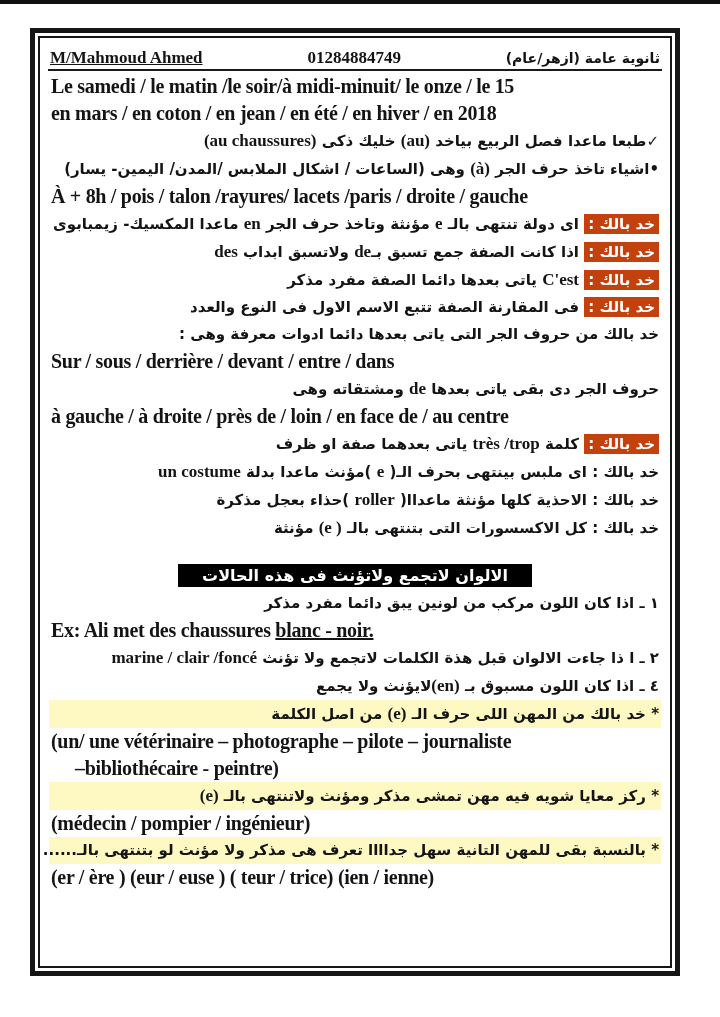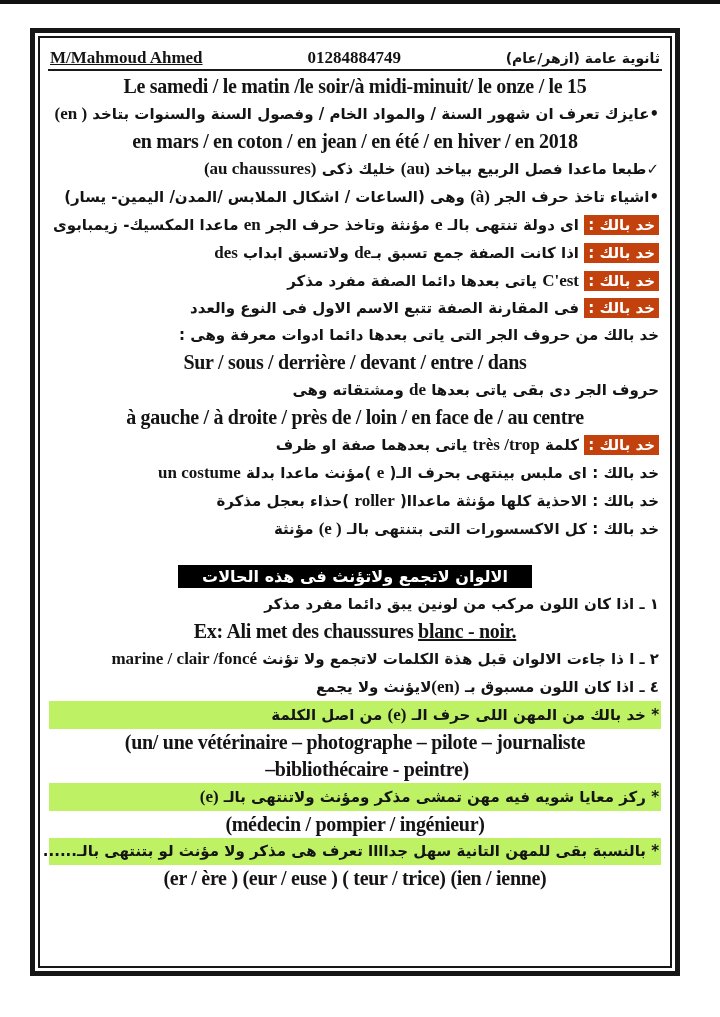--- a/index.html
+++ b/index.html
@@ -23,38 +23,38 @@
   }
   .hdr .name{
     font-family:"Liberation Serif",serif;font-weight:bold;font-size:17px;
     text-decoration:underline;
   }
   .hdr .phone{font-family:"Liberation Serif",serif;font-weight:bold;font-size:17px;margin-top:6px;}
   .hdr .school{font-family:"DejaVu Sans",sans-serif;font-weight:bold;font-size:14px;direction:rtl;}
   .content{padding:1px 1px;}
   p.line{margin:0;padding:0 2px;white-space:nowrap;}
   p.ltr{
-    direction:ltr;text-align:center;
+    direction:ltr;text-align:left;
     font-family:"Liberation Serif",serif;font-weight:bold;
     font-size:20px;line-height:27px;letter-spacing:-0.3px;
   }
   p.rtl{
     direction:rtl;text-align:right;
     font-family:"DejaVu Sans",sans-serif;font-weight:bold;
     font-size:15px;line-height:27px;
   }
   .seg-ar{font-family:"DejaVu Sans",sans-serif;}
   .seg-lat{
     font-family:"Liberation Serif",serif;font-weight:bold;
     direction:ltr;unicode-bidi:embed;
   }
   p.rtl .seg-lat{font-size:17px;}
   .seg-hl{background:#c2410c;color:#fff;padding:1px 4px;}
   .seg-u{text-decoration:underline;}
-  p.gray{background:#bef264;}
+  p.gray{background:#fef9c3;}
   p.indent{padding-left:26px;}
   p.center{text-align:center;direction:rtl;line-height:27px;}
   p.gap-top{margin-top:20px;}
   .heading-box{
     background:#000;color:#fff;font-weight:bold;font-size:16px;
     padding:2px 24px;font-family:"DejaVu Sans",sans-serif;
   }
 </style>
 </head>
 <body>
@@ -65,24 +65,24 @@
   <div class="frame-inner">
 
     <div class="hdr">
       <span class="name">M/Mahmoud Ahmed</span>
       <span class="phone">01284884749</span>
       <span class="school">ثانوية عامة (ازهر/عام)</span>
     </div>
 
     <div class="content" id="doc-body">
         <p class="line ltr"><span class="seg-lat">Le samedi / le matin /le soir/à midi-minuit/ le onze / le 15</span></p>
-        <p class="line rtl"><span class="seg-ar">•عايزك تعرف ان شهور السنة / والمواد الخام / وفصول السنة والسنوات بتاخد </span><span class="seg-lat">(en )</span></p>
         <p class="line ltr"><span class="seg-lat">en mars / en coton / en  jean / en été / en hiver / en 2018</span></p>
         <p class="line rtl"><span class="seg-ar">✓طبعا ماعدا فصل الربيع  بياخد </span><span class="seg-lat">(au)</span><span class="seg-ar"> خليك ذكى  </span><span class="seg-lat">(au chaussures)</span></p>
         <p class="line rtl"><span class="seg-ar">•اشياء تاخذ حرف الجر </span><span class="seg-lat">(à)</span><span class="seg-ar"> وهى (الساعات / اشكال الملابس /المدن/ اليمين- يسار)</span></p>
+        <p class="line ltr"><span class="seg-lat">À +   8h  /  pois  / talon /rayures/ lacets /paris / droite / gauche</span></p>
         <p class="line rtl"><span class="seg-hl">خد بالك :</span><span class="seg-ar"> اى دولة تنتهى بالـ </span><span class="seg-lat">e</span><span class="seg-ar"> مؤنثة وتاخذ حرف الجر </span><span class="seg-lat">en</span><span class="seg-ar"> ماعدا المكسيك- زيمبابوى</span></p>
         <p class="line rtl"><span class="seg-hl">خد بالك :</span><span class="seg-ar"> اذا كانت الصفة جمع تسبق بـ</span><span class="seg-lat">de</span><span class="seg-ar"> ولاتسبق ابداب </span><span class="seg-lat">des</span></p>
         <p class="line rtl"><span class="seg-hl">خد بالك :</span><span class="seg-ar"> </span><span class="seg-lat">C'est</span><span class="seg-ar"> ياتى بعدها دائما الصفة مفرد مذكر</span></p>
         <p class="line rtl"><span class="seg-hl">خد بالك :</span><span class="seg-ar"> فى المقارنة الصفة تتبع الاسم الاول فى النوع والعدد</span></p>
         <p class="line rtl"><span class="seg-ar">خد بالك من حروف الجر التى ياتى بعدها دائما ادوات معرفة وهى :</span></p>
         <p class="line ltr"><span class="seg-lat">Sur / sous / derrière / devant / entre / dans</span></p>
         <p class="line rtl"><span class="seg-ar">حروف الجر دى بقى ياتى بعدها </span><span class="seg-lat">de</span><span class="seg-ar"> ومشتقاته وهى</span></p>
         <p class="line ltr"><span class="seg-lat">à gauche / à droite / près de / loin / en face de / au centre</span></p>
         <p class="line rtl"><span class="seg-hl">خد بالك :</span><span class="seg-ar"> كلمة  </span><span class="seg-lat">très /trop</span><span class="seg-ar">  ياتى بعدهما صفة او ظرف</span></p>
         <p class="line rtl"><span class="seg-ar">خد بالك : اى ملبس بينتهى بحرف الـ( </span><span class="seg-lat">e</span><span class="seg-ar"> )مؤنث ماعدا بدلة </span><span class="seg-lat">un costume</span></p>

